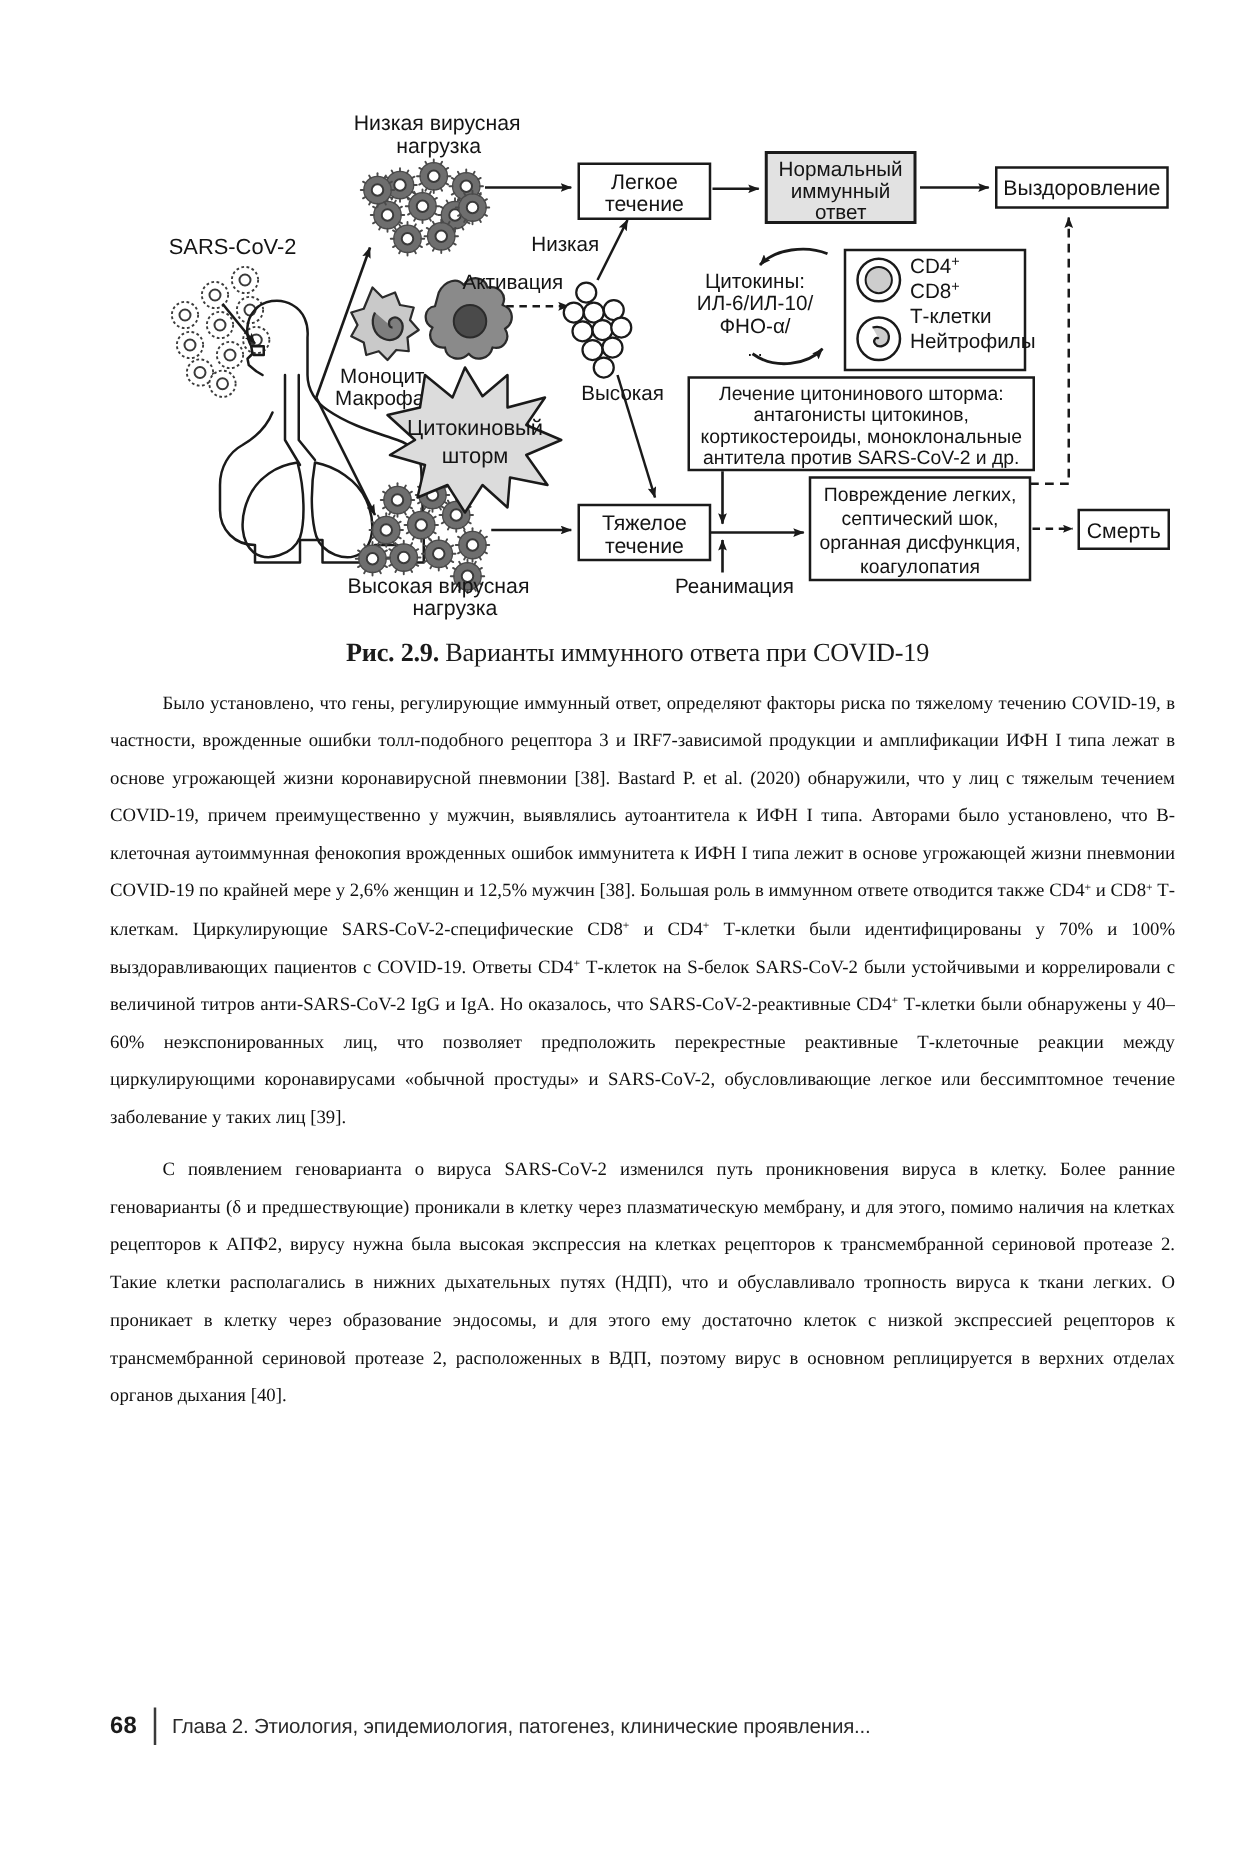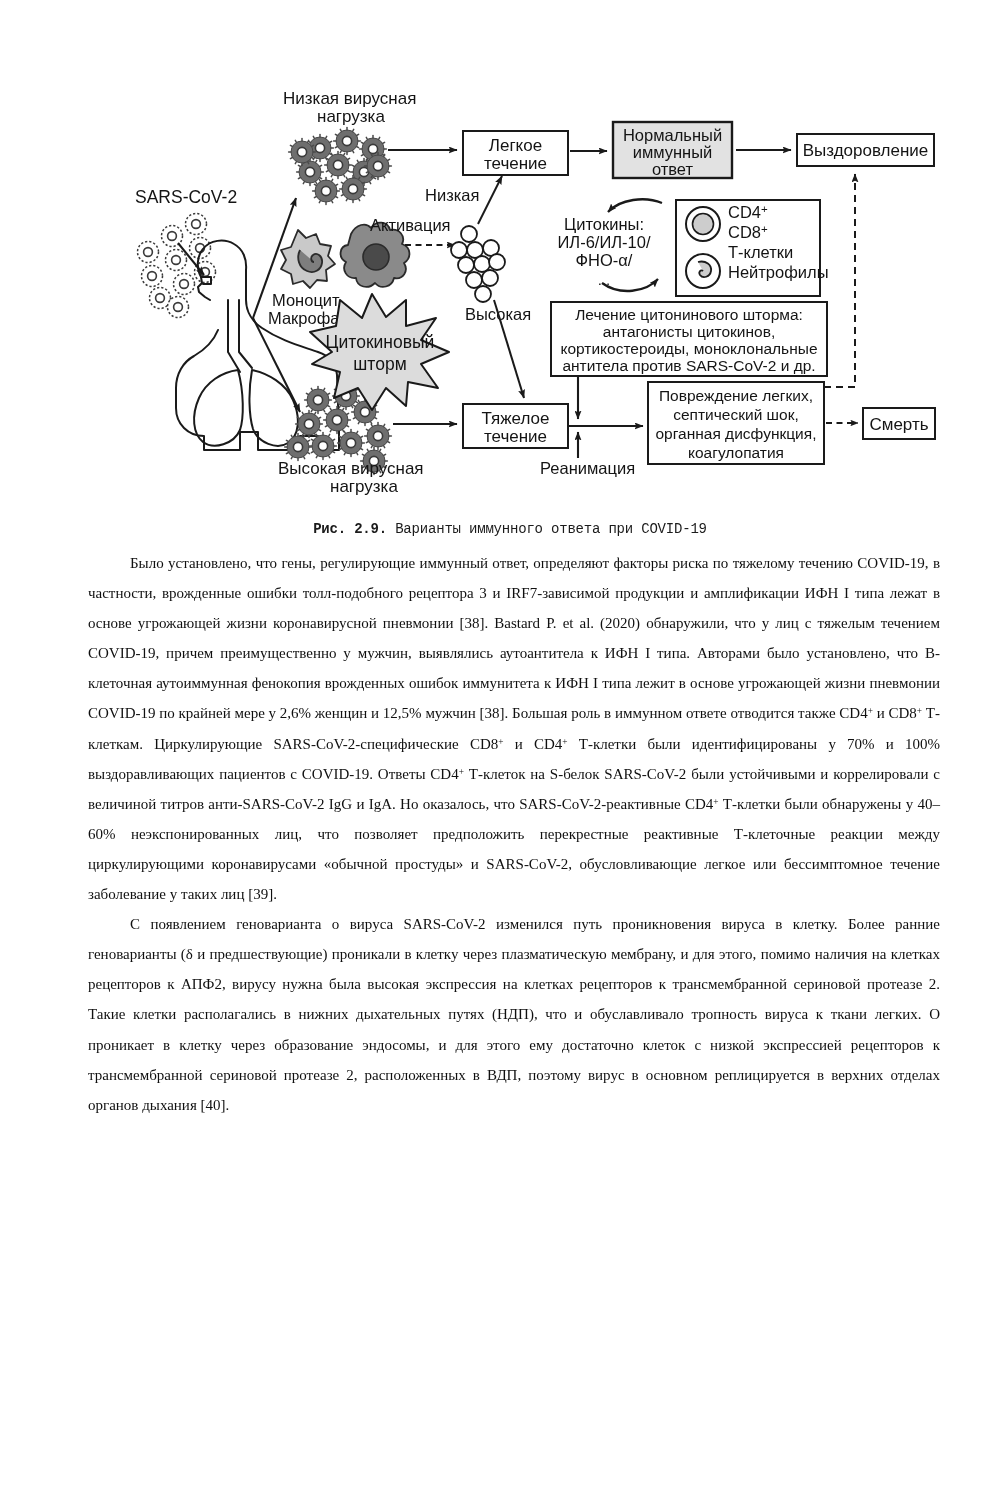--- a/index.html
+++ b/index.html
@@ -13,41 +13,41 @@
     overflow:hidden;
   }
   .page{position:relative;width:1000px;height:1495px;}
 
   
   .figure{position:absolute;left:0;top:0;width:1000px;height:500px;}
   .fig-svg{position:absolute;left:0;top:0;}
 
   
   .caption{
-    position:absolute;left:80px;top:521px;width:860px;
+    position:absolute;left:80px;top:510px;width:860px;
     text-align:center;
-    font-family:Liberation Mono, monospace;
-    font-size:14px;
+    font-family:Liberation Serif, serif;
+    font-size:21px;
     letter-spacing:-0.2px;
     color:#1b1b1b;
   }
   .caption .lbl{font-weight:bold;}
 
   
   .body-text{
     position:absolute;left:88px;top:548px;width:852px;
     font-family:"Liberation Serif", serif;
     font-size:15px;
     line-height:30.1px;
     text-align:justify;
     color:#101010;
     hyphens:manual;
   }
   .body-text p{margin:0;text-indent:42px;}
-  .body-text p + p{margin-top:0px;}
+  .body-text p + p{margin-top:12px;}
   sup{font-size:0.62em;vertical-align:0.48em;line-height:0;}
 
   
   .footer{
     position:absolute;left:88px;top:1366px;width:860px;
     display:flex;align-items:center;
     font-family:"Liberation Sans", sans-serif;
   }
   .footer .pageno{
     font-size:19px;font-weight:bold;color:#1b1b1b;
@@ -325,14 +325,19 @@
 
   <div class="caption">
     <span class="lbl">Рис. 2.9.</span><span> Варианты иммунного ответа при COVID-19</span>
   </div>
 
   <div class="body-text">
     <p>Было установлено, что гены, регулирующие иммунный ответ, определяют факторы риска по тяжелому течению COVID-19, в частности, врожденные ошибки толл-подобного рецептора 3 и IRF7-зависимой продукции и амплификации ИФН I типа лежат в основе угрожающей жизни коронавирусной пневмонии [38]. Bastard P. et al. (2020) обнаружили, что у лиц с тяжелым течением COVID-19, причем преимущественно у мужчин, выявлялись аутоантитела к ИФН I типа. Авторами было установлено, что B-клеточная аутоиммунная фенокопия врожденных ошибок иммунитета к ИФН I типа лежит в основе угрожающей жизни пневмонии COVID-19 по крайней мере у 2,6% женщин и 12,5% мужчин [38]. Большая роль в иммунном ответе отводится также CD4<sup>+</sup> и CD8<sup>+</sup> Т-клеткам. Циркулирующие SARS-CoV-2-специфические CD8<sup>+</sup> и CD4<sup>+</sup> Т-клетки были идентифицированы у 70% и 100% выздоравливающих пациентов с COVID-19. Ответы CD4<sup>+</sup> Т-клеток на S-белок SARS-CoV-2 были устойчивыми и коррелировали с величиной титров анти-SARS-CoV-2 IgG и IgA. Но оказалось, что SARS-CoV-2-реактивные CD4<sup>+</sup> Т-клетки были обнаружены у 40–60% неэкспонированных лиц, что позволяет предположить перекрестные реактивные Т-клеточные реакции между циркулирующими коронавирусами «обычной простуды» и SARS-CoV-2, обусловливающие легкое или бессимптомное течение заболевание у таких лиц [39].</p>
     <p>С появлением геноварианта o вируса SARS-CoV-2 изменился путь проникновения вируса в клетку. Более ранние геноварианты (δ и предшествующие) проникали в клетку через плазматическую мембрану, и для этого, помимо наличия на клетках рецепторов к АПФ2, вирусу нужна была высокая экспрессия на клетках рецепторов к трансмембранной сериновой протеазе 2. Такие клетки располагались в нижних дыхательных путях (НДП), что и обуславливало тропность вируса к ткани легких. O проникает в клетку через образование эндосомы, и для этого ему достаточно клеток с низкой экспрессией рецепторов к трансмембранной сериновой протеазе 2, расположенных в ВДП, поэтому вирус в основном реплицируется в верхних отделах органов дыхания [40].</p>
   </div>
 
+  <div class="footer">
+    <span class="pageno">68</span>
+    <span class="rule"></span>
+    <span class="chap">Глава 2. Этиология, эпидемиология, патогенез, клинические проявления...</span>
+  </div>
 
 </div>
 
 </body></html>

